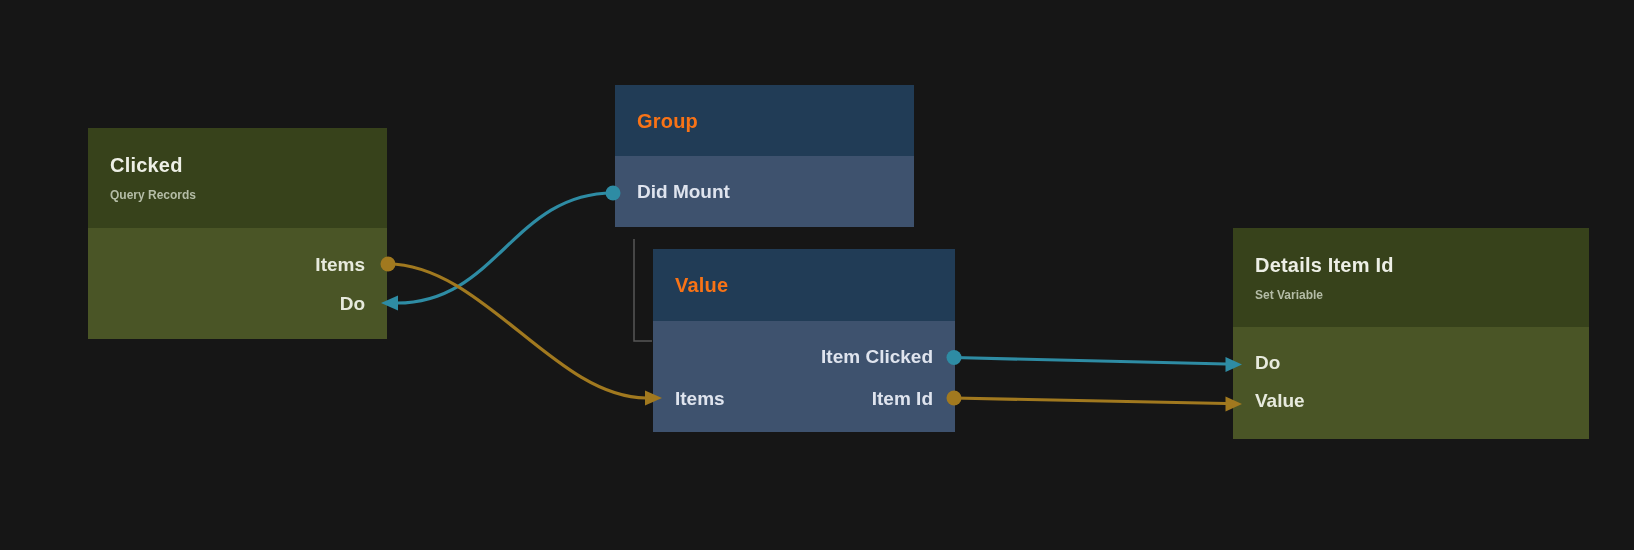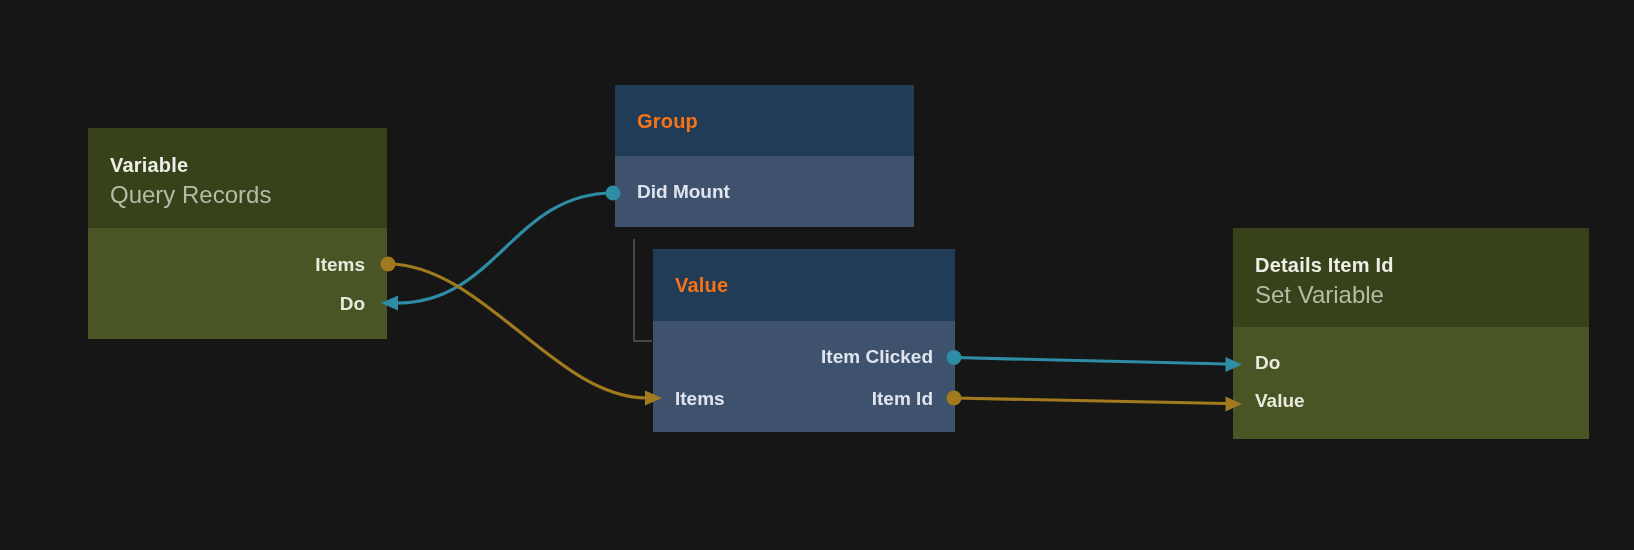--- a/index.html
+++ b/index.html
@@ -30,22 +30,22 @@
     padding: 0 22px;
   }
   .node-title {
     font-size: 20px;
     font-weight: 700;
     line-height: 30px;
     letter-spacing: 0.2px;
     white-space: nowrap;
   }
   .node-subtitle {
-    font-size: 24px;
-    font-weight: 400;
+    font-size: 12px;
+    font-weight: 700;
     line-height: 30px;
     white-space: nowrap;
   }
   .green .node-header { background: #37421b; }
   .green .node-body   { background: #4a5526; }
   .green .node-title  { color: #edefe6; }
   .green .node-subtitle { color: #b4bca6; }
   .green .port-label  { color: #e7eadd; }
 
   .blue .node-header { background: #213c56; }
@@ -112,21 +112,21 @@
     stroke-width: 1.5px;
   }
 </style>
 </head>
 <body>
 
 <div id="canvas">
 
   <div class="node green" id="node-employee">
     <div class="node-header">
-      <div class="node-title">Variable</div>
+      <div class="node-title">Clicked</div>
       <div class="node-subtitle">Query Records</div>
     </div>
     <div class="node-body">
       <div class="port-row right">
         <span class="port-label">Items</span>
       </div>
       <div class="port-row right">
         <span class="port-label">Do</span>
       </div>
     </div>

